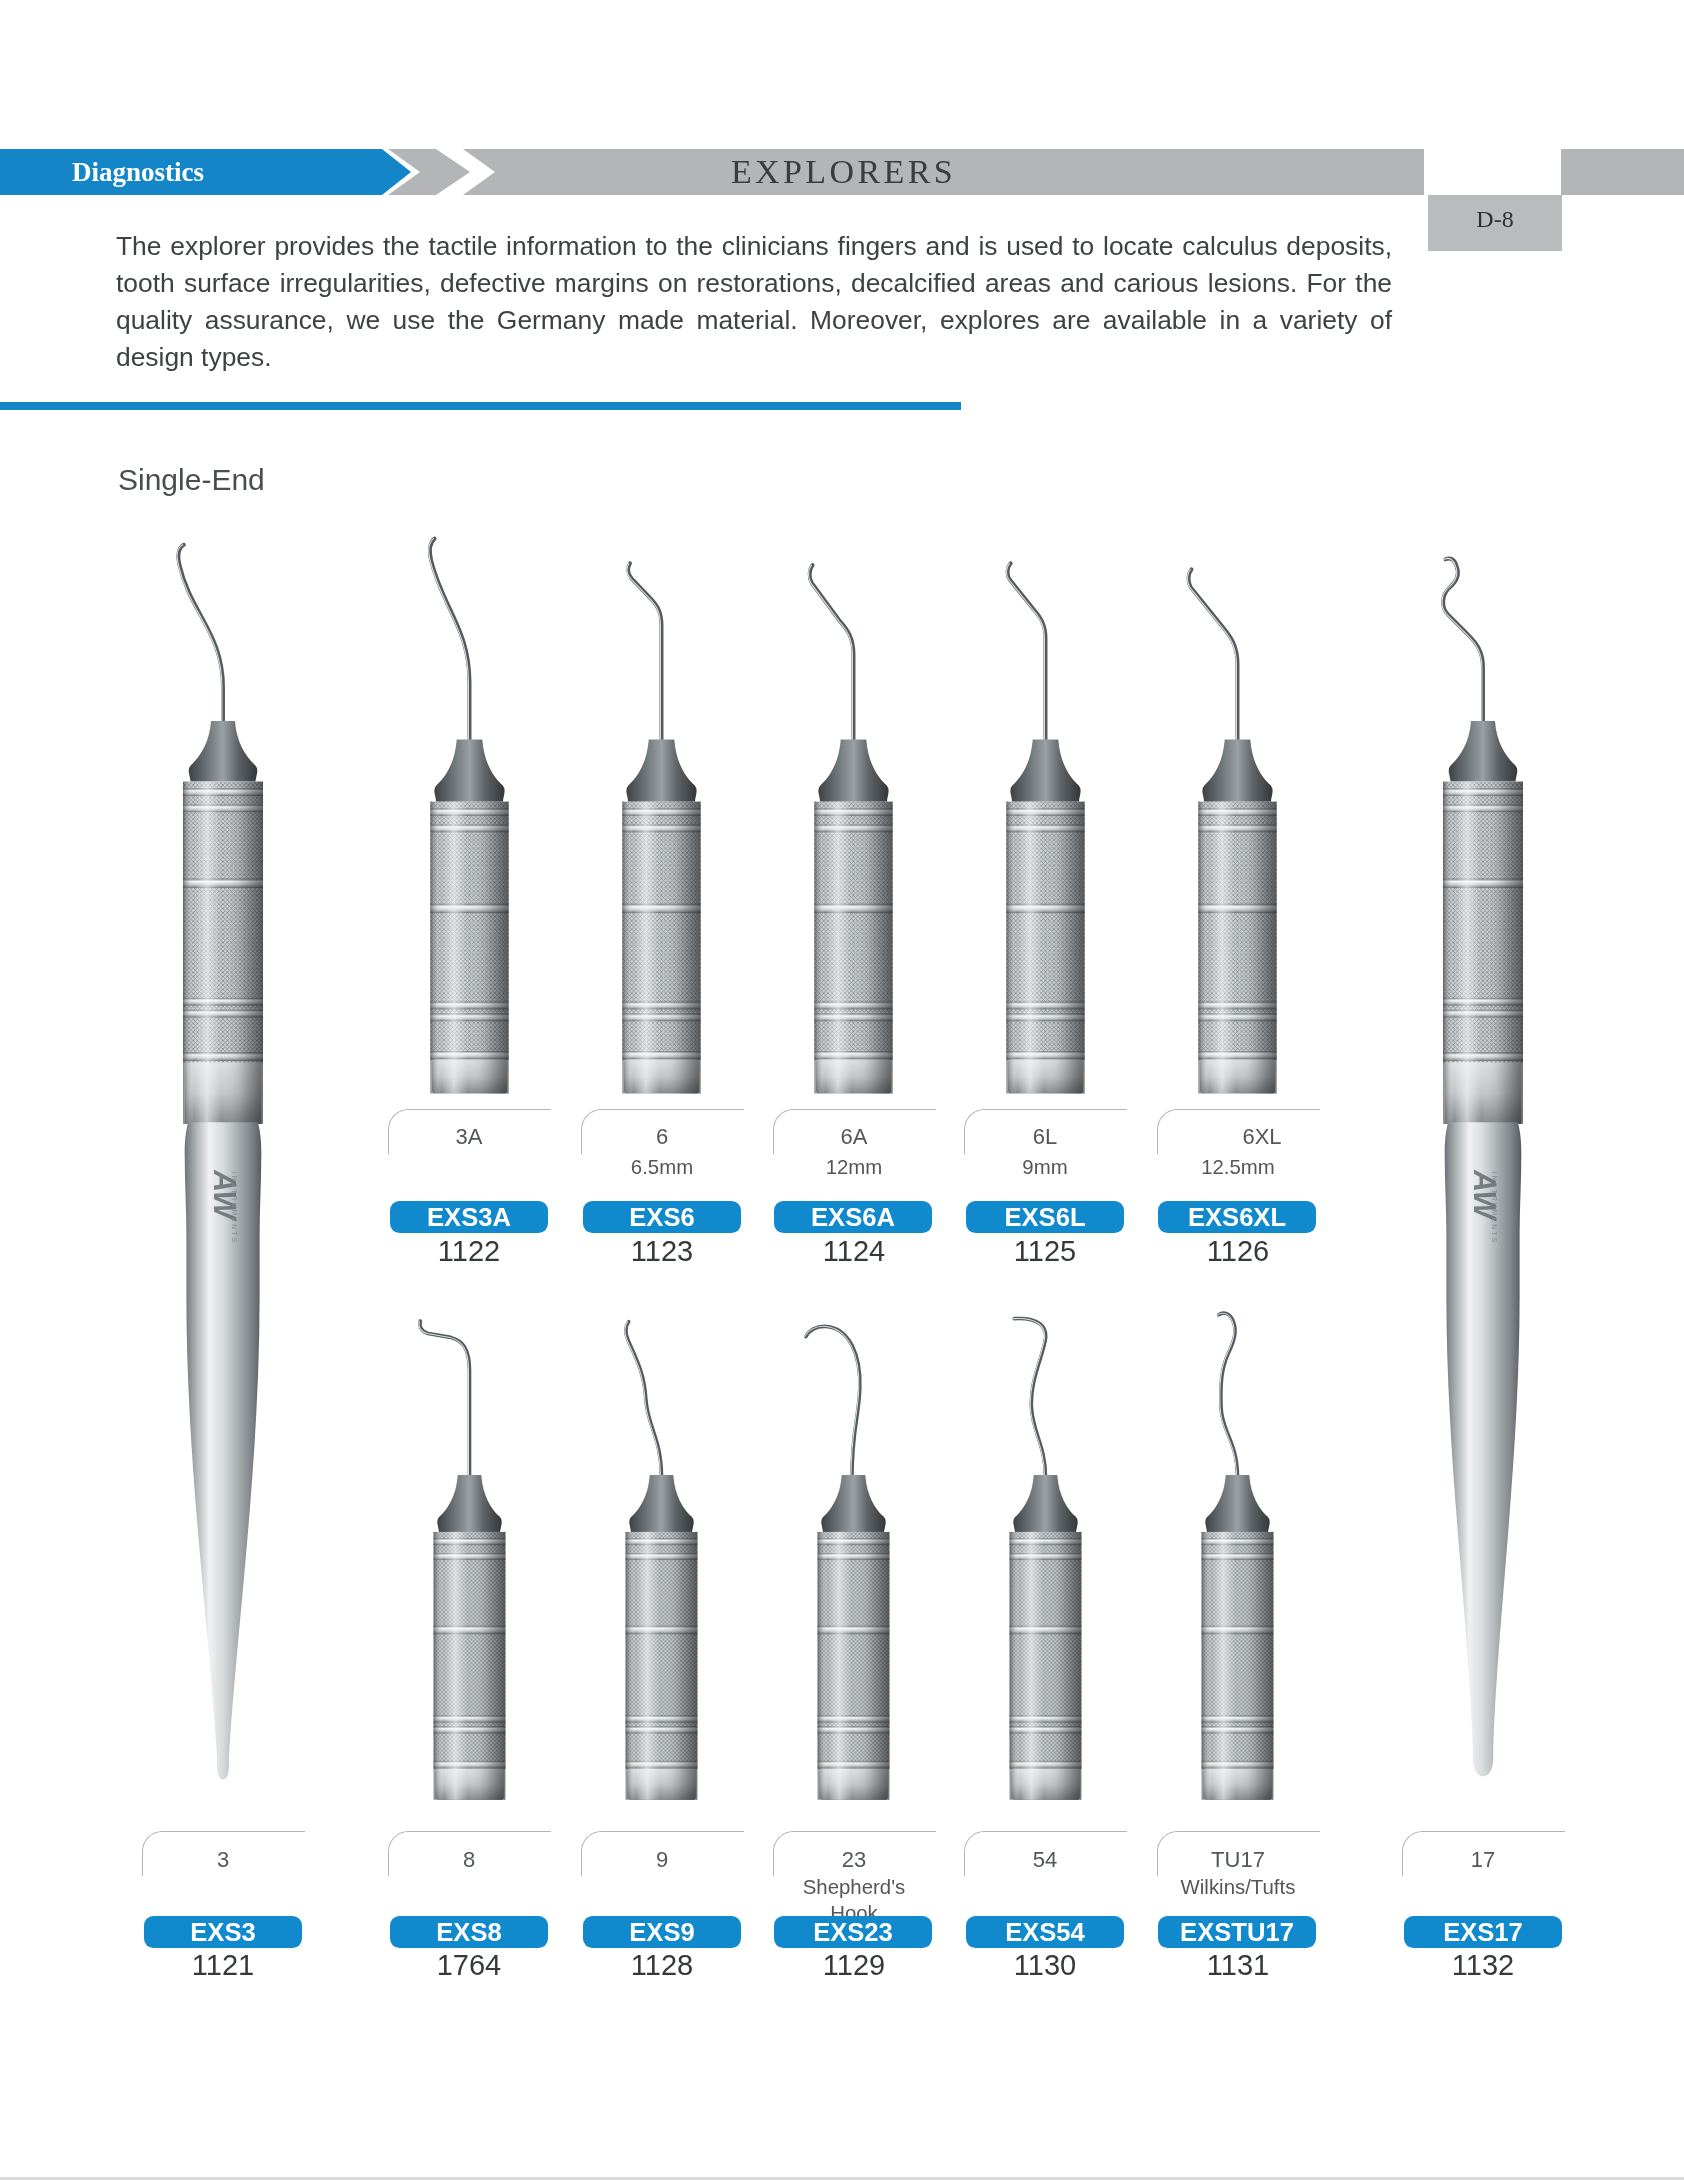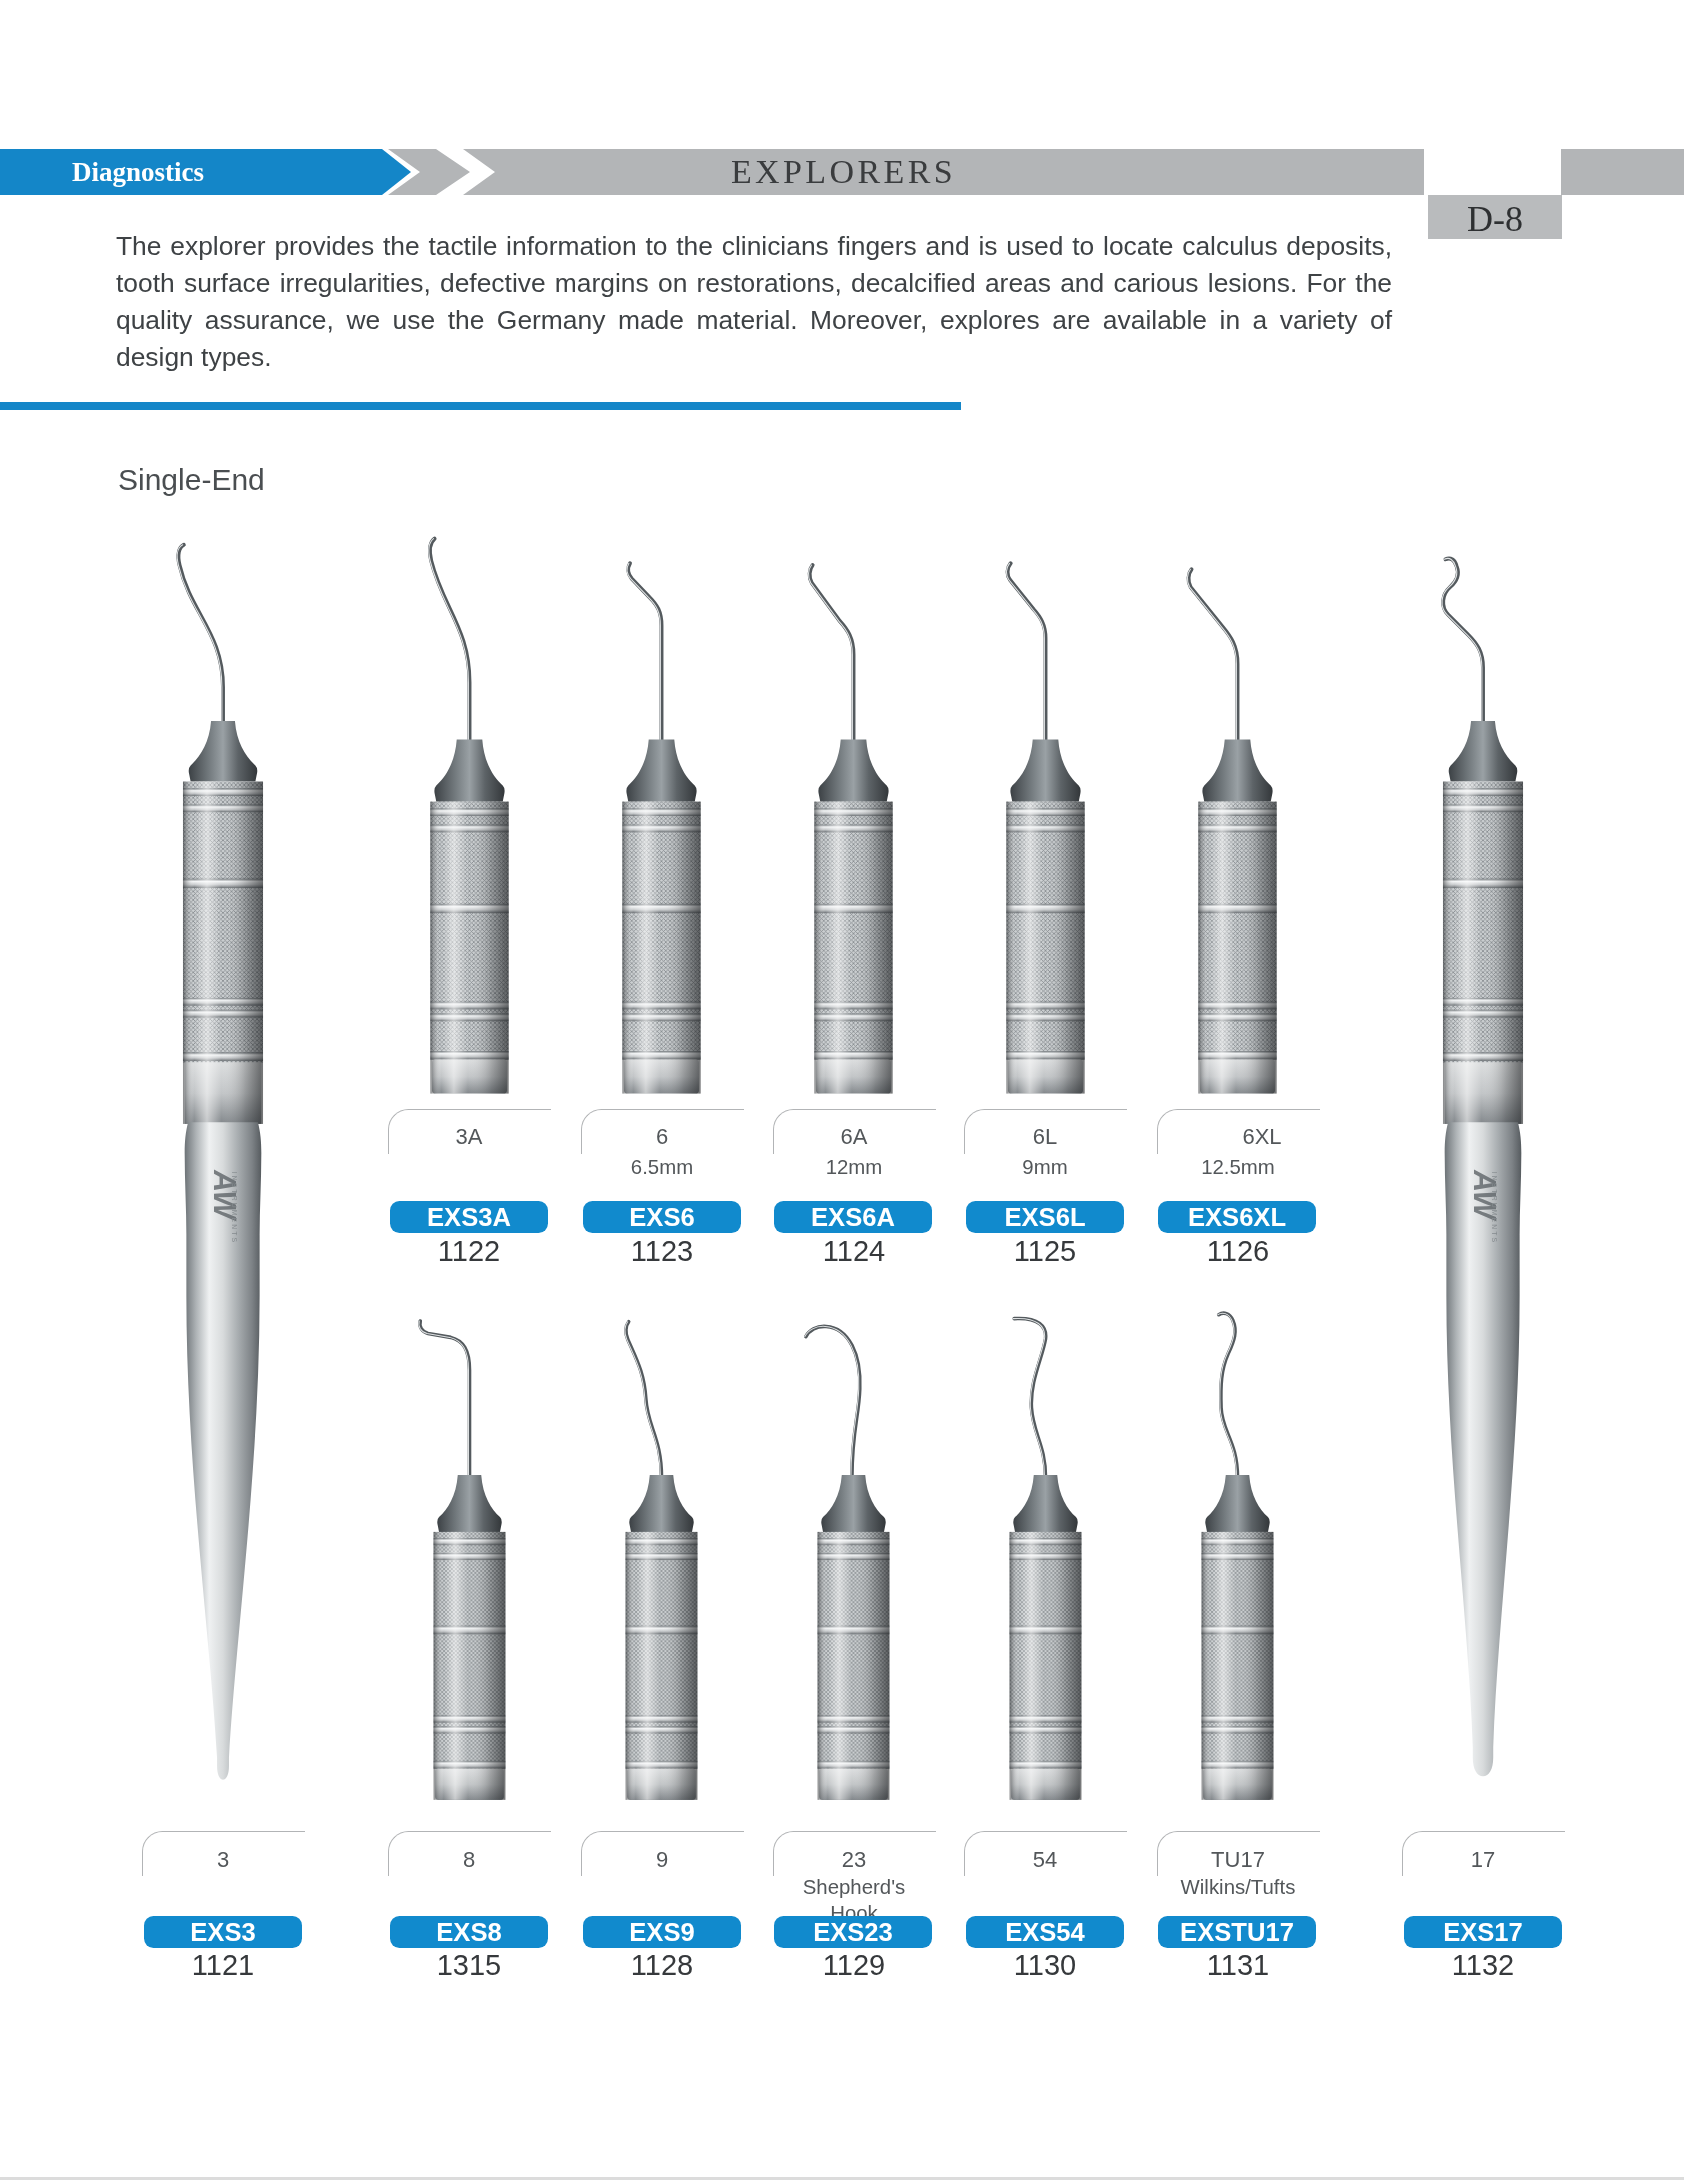--- a/index.html
+++ b/index.html
@@ -11,22 +11,22 @@
     clip-path:polygon(0 0,382px 0,411px 50%,382px 100%,0 100%);}
   .section-label{position:absolute;left:72px;top:149px;height:46px;line-height:46px;
     font-family:"Liberation Serif",serif;font-weight:bold;font-size:27px;color:#ffffff;}
   .chevron{position:absolute;left:388px;top:149px;width:82px;height:46px;background:#b3b5b7;
     clip-path:polygon(0 0,48px 0,82px 50%,48px 100%,0 100%,32px 50%);}
   .gray-bar{position:absolute;left:463px;top:149px;width:961px;height:46px;background:#b3b5b7;
     clip-path:polygon(0 0,100% 0,100% 100%,0 100%,32px 50%);}
   .gray-stub{position:absolute;left:1561px;top:149px;width:124px;height:46px;background:#b3b5b7;}
   .page-title{position:absolute;left:588px;top:149px;width:511px;height:46px;line-height:46px;
     text-align:center;font-family:"Liberation Serif",serif;font-size:34px;letter-spacing:3.4px;color:#3a3c3e;}
-  .page-no-box{position:absolute;left:1428px;top:195px;width:134px;height:44px;background:#b9bbbd;
-    text-align:center;line-height:48px;font-family:"Liberation Serif",serif;font-size:36px;color:#2e3032;}
+  .page-no-box{position:absolute;left:1428px;top:195px;width:134px;height:56px;background:#b9bbbd;
+    text-align:center;line-height:48px;font-family:"Liberation Serif",serif;font-size:24px;color:#2e3032;}
   
   .descr{position:absolute;left:116px;top:228px;width:1276px;font-size:26.4px;line-height:37px;
     color:#3e4245;text-align:justify;}
   .rule{position:absolute;left:0;top:402px;width:961px;height:7.7px;background:#1486c8;}
   .subsection{position:absolute;left:118px;top:463px;font-size:30px;color:#4a4e51;}
   
   .art{position:absolute;}
   .bracket{position:absolute;width:162px;height:44px;border-top:1.7px solid #b2b4b6;
     border-left:1.7px solid #b2b4b6;border-top-left-radius:20.4px;}
   .tname{position:absolute;width:162px;text-align:center;font-size:22px;color:#53575a;}
@@ -272,21 +272,21 @@
               <rect x="39" y="574" width="92" height="9" fill="url(#ringG)"></rect>
               <rect x="39" y="618" width="92" height="10" fill="url(#ringG)"></rect>
     <rect x="41" y="628" width="88" height="40" rx="4" fill="url(#capG)"></rect>
     <rect x="39" y="325" width="92" height="343" fill="url(#shadeG)"></rect>
   </g>
           </svg></div>
     <div class="bracket" style="left: 388px; top: 1831px;"></div>
     <div class="tname" style="left: 388px; top: 1847px;">8</div>
 
     <div class="pill" style="left: 390px; top: 1916px; background: rgb(17, 138, 205);">EXS8</div>
-    <div class="itemno" style="left: 388px; top: 1949px;">1315</div>
+    <div class="itemno" style="left: 388px; top: 1949px;">1764</div>
   </div>
       <div>
     <div class="art" style="left: 595px; top: 1278px; width: 133px; height: 525px;"><svg width="100%" height="100%" viewBox="0 0 170 672">
             <g>
     <path d="M85,255 C85,205 67,190 65,155 C63,122 53,104 42,79 C38,70 39,61 43,56" fill="none" stroke="#545a5e" stroke-width="4.6" stroke-linecap="round"></path>
     <path d="M85,255 C85,205 67,190 65,155 C63,122 53,104 42,79 C38,70 39,61 43,56" fill="none" stroke="#dfe2e3" stroke-width="1.3" stroke-linecap="round" transform="translate(-1.3,0)"></path>
   </g>
   <path fill="url(#coneG)" d="M70,252 h30 c2,27 13,44 24,54 q3,3 2,9 l-2,10 h-78 l-2,-10 q-1,-6 2,-9 c11,-10 22,-27 24,-54 z"></path>
   <g>
     <rect x="39" y="325" width="92" height="303" fill="url(#knurlP)"></rect>

